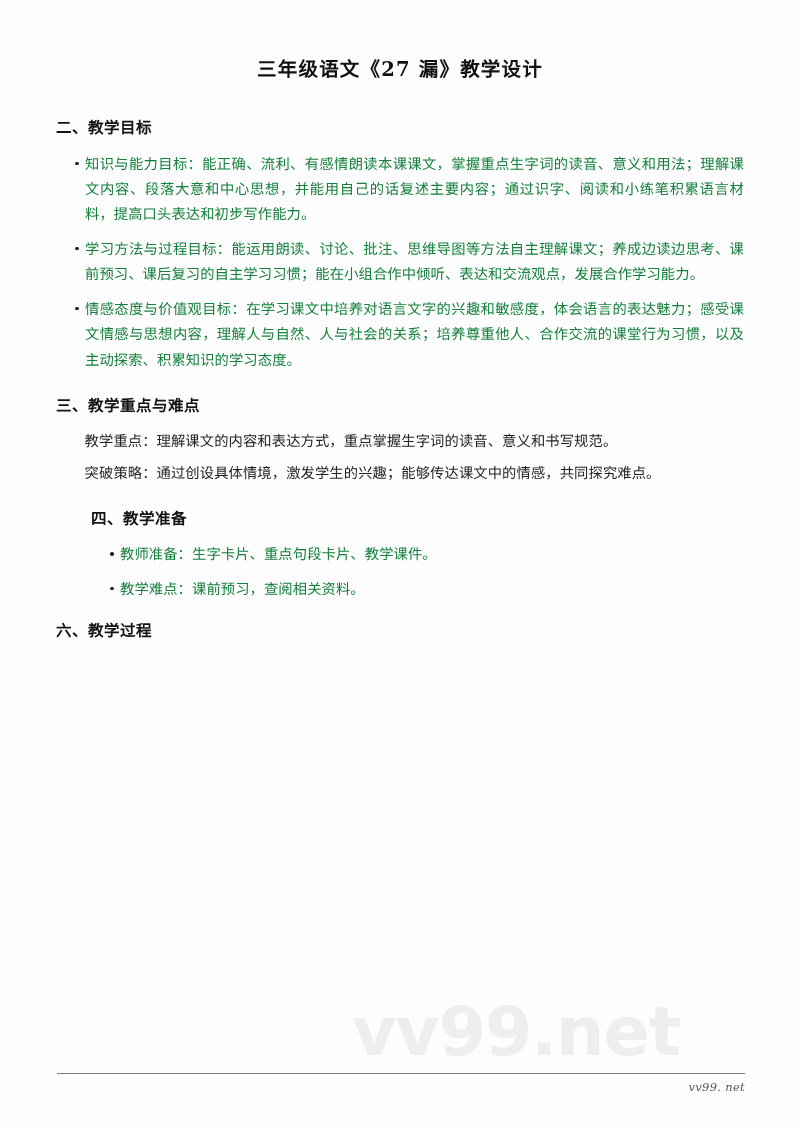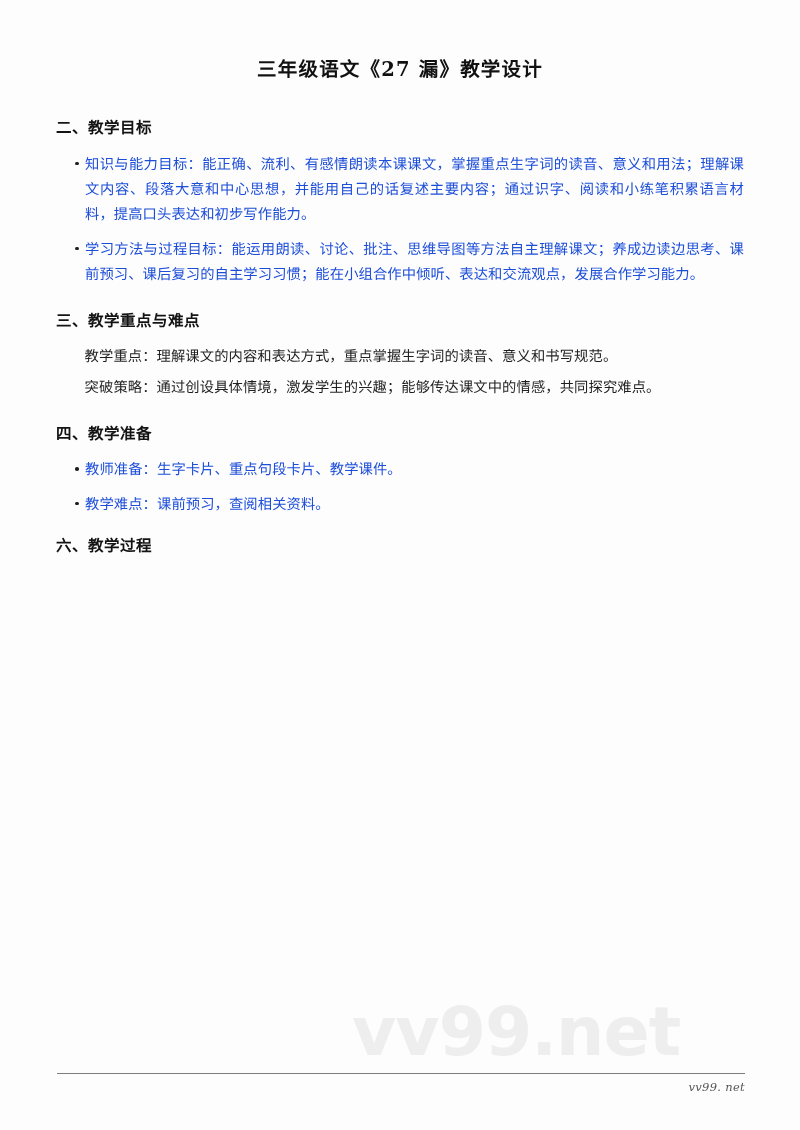--- a/index.html
+++ b/index.html
@@ -68,21 +68,21 @@
     font-weight: 700;
     color: #141414;
     letter-spacing: 0.5px;
     margin: 0 0 11px 0;
     line-height: 1.5;
   }
 
   .section {
     margin-bottom: 22px;
   }
-  .section.tight { margin-bottom: 18px; }
+  .section.tight { margin-bottom: 18px; margin-left: 35px; }
 
   .para {
     font-size: 14.3px;
     line-height: 1.78;
     text-align: justify;
     text-justify: inter-ideograph;
     margin: 0 0 6px 0;
     text-indent: 2em;
     color: #1f1f1f;
     letter-spacing: 0.1px;
@@ -95,21 +95,21 @@
     padding: 0;
   }
   ul.bullets > li {
     position: relative;
     padding-left: 29px;
     margin-bottom: 9px;
     font-size: 14.3px;
     line-height: 1.78;
     text-align: justify;
     text-justify: inter-ideograph;
-    color: #1d4ed8;
+    color: #15803d;
     letter-spacing: 0.1px;
   }
   ul.bullets > li:last-child { margin-bottom: 0; }
   ul.bullets > li::before {
     content: "";
     position: absolute;
     left: 19px;
     top: 10px;
     width: 3.6px;
     height: 3.6px;
@@ -150,20 +150,21 @@
   <div class="content">
 
     <h1 class="doc-title">三年级语文《27 漏》教学设计</h1>
 
 
     <div class="section">
       <div class="section-heading">二、教学目标</div>
       <ul class="bullets">
         <li>知识与能力目标：能正确、流利、有感情朗读本课课文，掌握重点生字词的读音、意义和用法；理解课文内容、段落大意和中心思想，并能用自己的话复述主要内容；通过识字、阅读和小练笔积累语言材料，提高口头表达和初步写作能力。</li>
         <li>学习方法与过程目标：能运用朗读、讨论、批注、思维导图等方法自主理解课文；养成边读边思考、课前预习、课后复习的自主学习习惯；能在小组合作中倾听、表达和交流观点，发展合作学习能力。</li>
+        <li>情感态度与价值观目标：在学习课文中培养对语言文字的兴趣和敏感度，体会语言的表达魅力；感受课文情感与思想内容，理解人与自然、人与社会的关系；培养尊重他人、合作交流的课堂行为习惯，以及主动探索、积累知识的学习态度。</li>
       </ul>
     </div>
 
     <div class="section">
       <div class="section-heading">三、教学重点与难点</div>
       <p class="para">教学重点：理解课文的内容和表达方式，重点掌握生字词的读音、意义和书写规范。</p>
       <p class="para">突破策略：通过创设具体情境，激发学生的兴趣；能够传达课文中的情感，共同探究难点。</p>
     </div>
 
     <div class="section tight">

